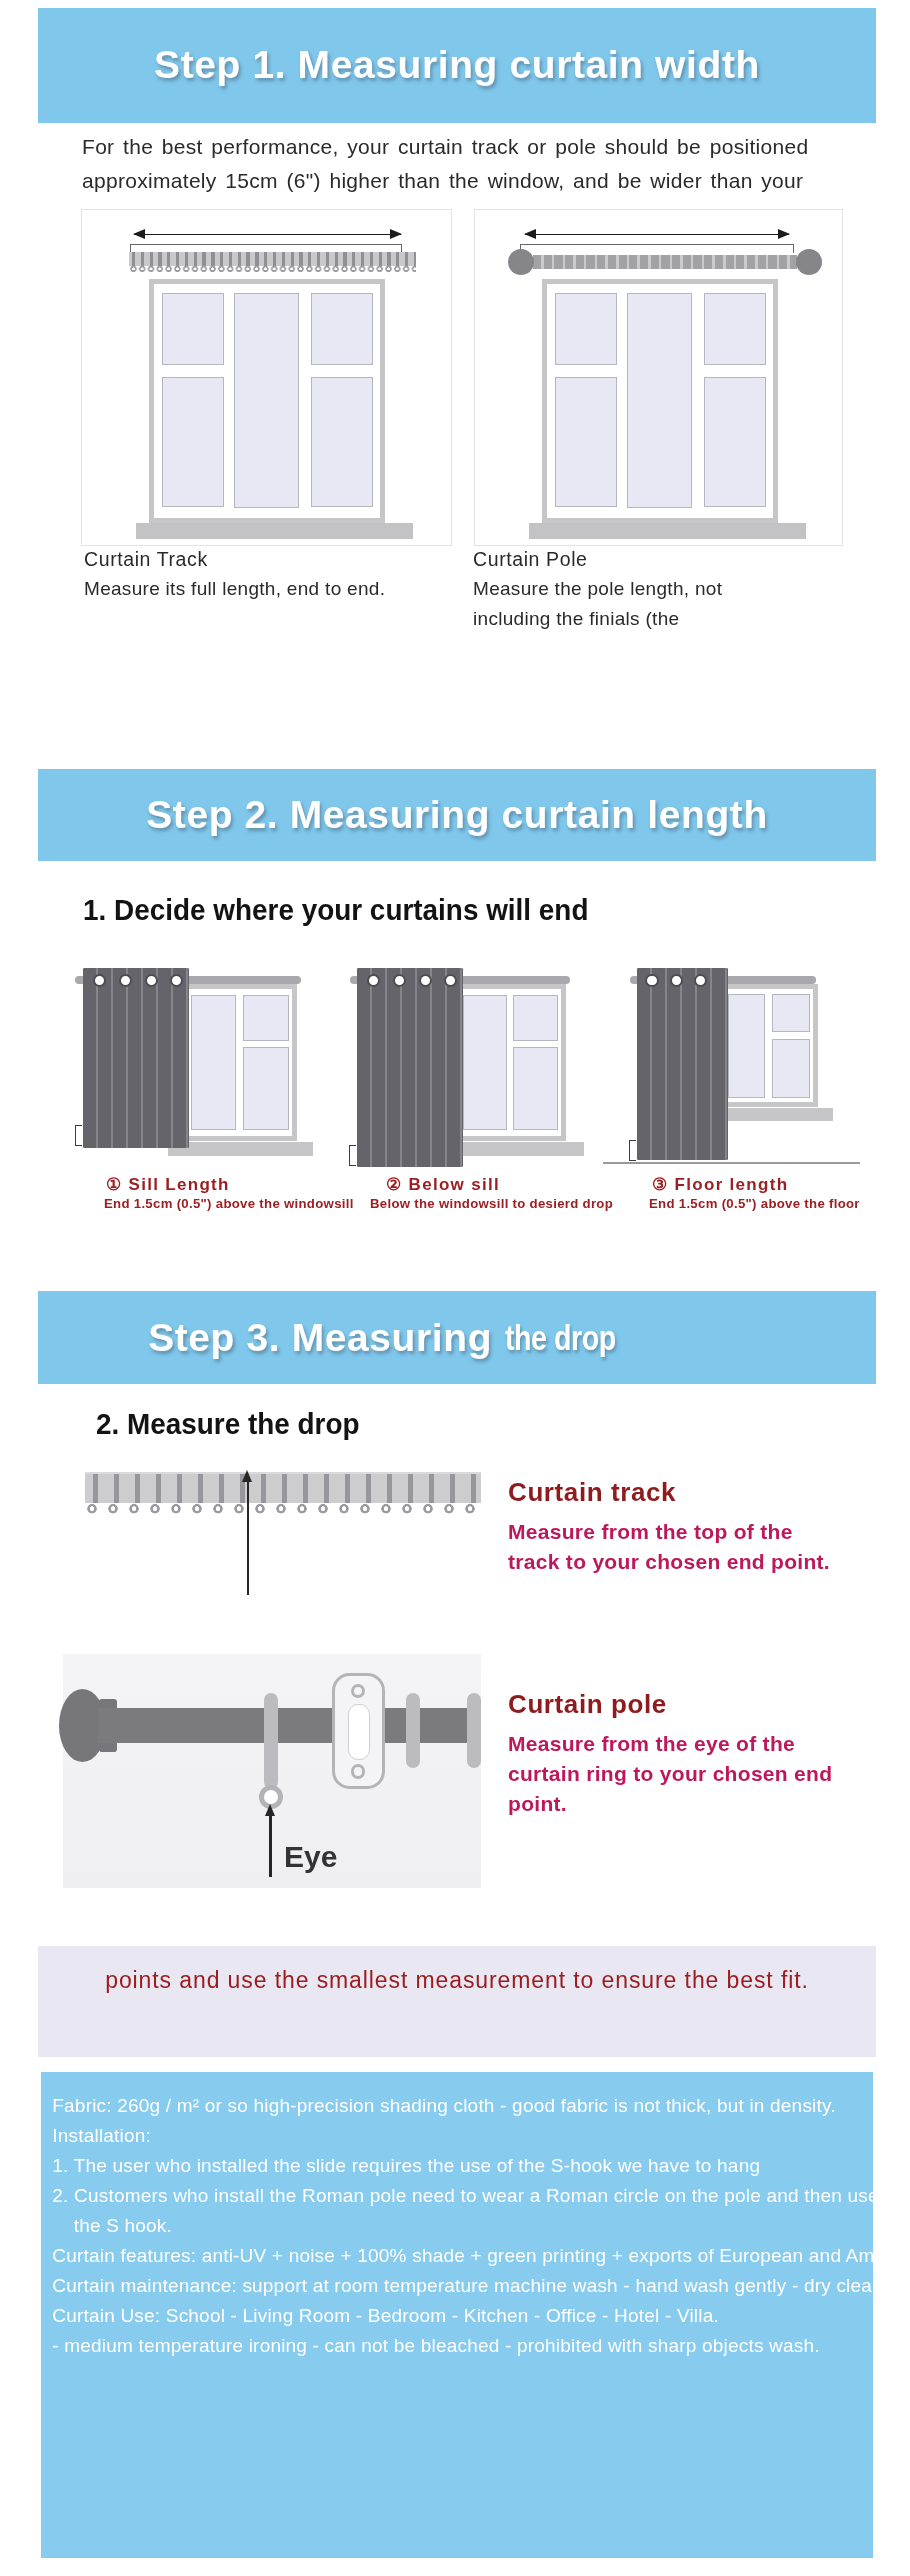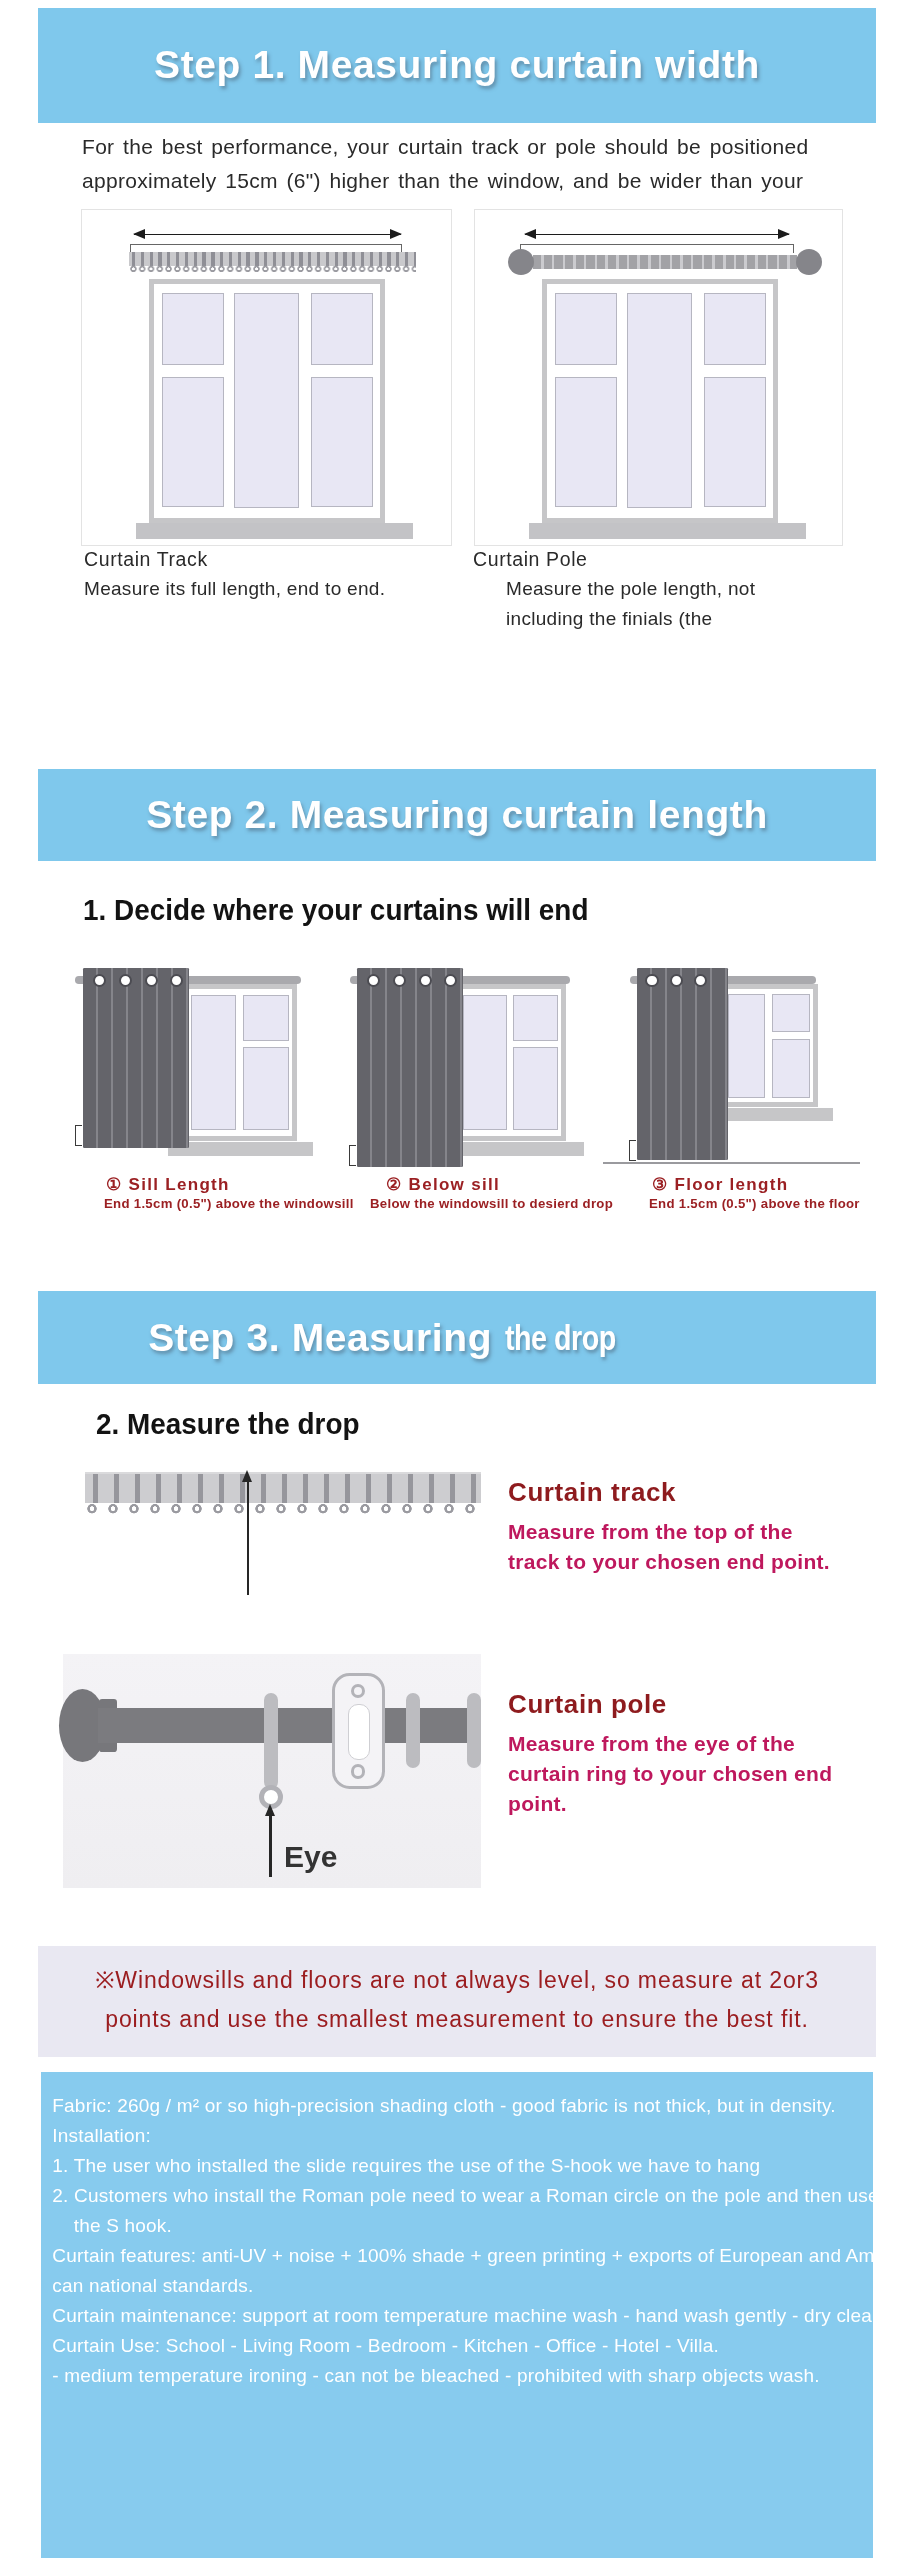--- a/index.html
+++ b/index.html
@@ -172,21 +172,21 @@
       <div class="pane" style="left:80px;top:8.8px;width:63px;height:213px;"></div>
       <div class="pane" style="left:157px;top:8.8px;width:60px;height:70px;"></div>
       <div class="pane" style="left:157px;top:93px;width:60px;height:128px;"></div>
     </div>
     <div class="sill"></div>
   </div>
 
   <div class="cap-title" style="left:84px;">Curtain Track</div>
   <div class="cap-body" style="left:84px;top:574px;">Measure its full length, end to end.</div>
   <div class="cap-title" style="left:473px;">Curtain Pole</div>
-  <div class="cap-body" style="left:473px;top:574px;margin-left:33px;">
+  <div class="cap-body" style="left:473px;top:574px;">
     <div>Measure the pole length, not</div>
     <div>including the finials (the</div>
   </div>
 
 
   <div class="banner" id="banner2">
     <span>Step 2. Measuring curtain length</span>
   </div>
   <div class="heading" id="heading1">1. Decide where your curtains will end</div>
 
@@ -282,31 +282,29 @@
     <div id="eye-label">Eye</div>
   </div>
   <div class="red-title" id="pole-title">Curtain pole</div>
   <div class="red-body" id="pole-body">
     <div>Measure from the eye of the</div>
     <div>curtain ring to your chosen end</div>
     <div>point.</div>
   </div>
 
   <div class="note" id="note2">
-    <div>※Windowsills and floors are not always level, so measure at 2or3</div>
     <div>points and use the smallest measurement to ensure the best fit.</div>
   </div>
 
   <div id="info">
     <div class="info-line">Fabric: 260g / m² or so high-precision shading cloth - good fabric is not thick, but in density.</div>
     <div class="info-line">Installation:</div>
     <div class="info-line">1. The user who installed the slide requires the use of the S-hook we have to hang</div>
     <div class="info-line">2. Customers who install the Roman pole need to wear a Roman circle on the pole and then use</div>
     <div class="info-line indent">the S hook.</div>
     <div class="info-line">Curtain features: anti-UV + noise + 100% shade + green printing + exports of European and Ameri-</div>
-    <div class="info-line">can national standards.</div>
     <div class="info-line">Curtain maintenance: support at room temperature machine wash - hand wash gently - dry cleaning</div>
     <div class="info-line">Curtain Use: School - Living Room - Bedroom - Kitchen - Office - Hotel - Villa.</div>
     <div class="info-line">- medium temperature ironing - can not be bleached - prohibited with sharp objects wash.</div>
   </div>
 
 </div>
 
 
 </body></html>

